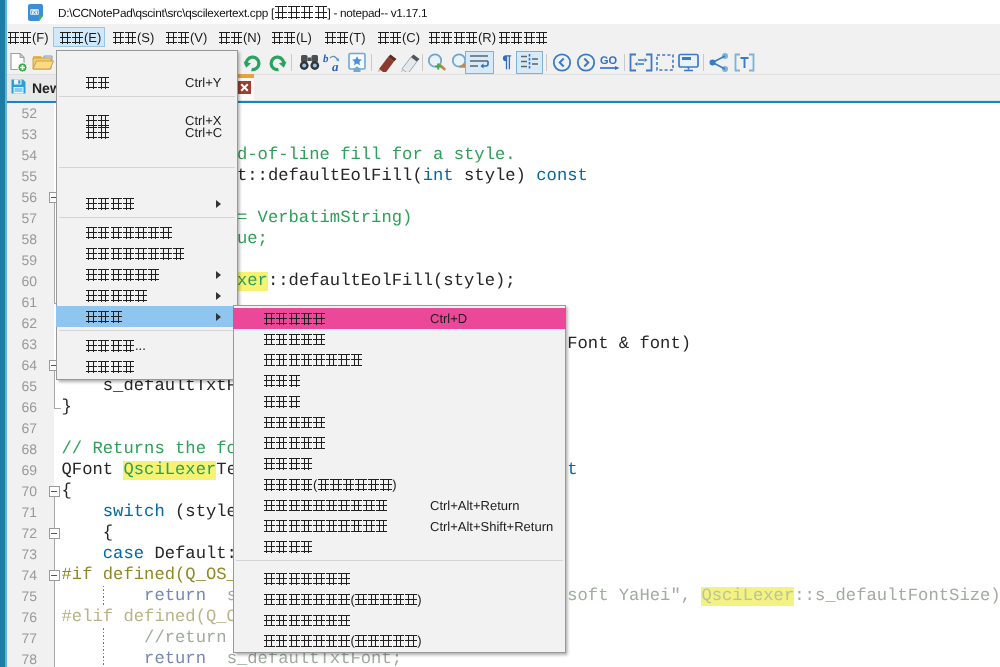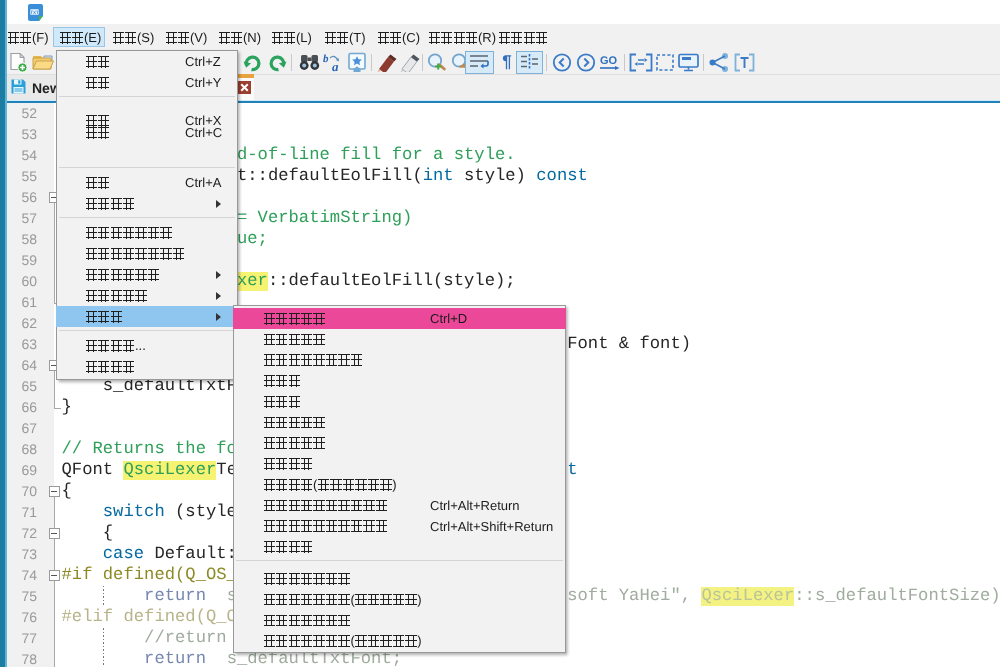--- a/index.html
+++ b/index.html
@@ -33,20 +33,21 @@
 .arr{position:absolute;width:0;height:0;border:4px solid transparent;border-left:5px solid #333;border-right:none;top:6.5px}
 </style></head><body>
 <div id="root">
 <div class="abs" style="left:0;top:0;width:1000px;height:24px;background:#fff"></div>
 <svg class="abs" style="left:27px;top:3px" width="19" height="19" viewBox="0 0 19 19">
 <path d="M3 1 h11 a2 2 0 0 1 2 2 v10 l-4 5 h-9 a2 2 0 0 1 -2 -2 v-13 a2 2 0 0 1 2 -2 z" fill="#3b8fd9"></path>
 <path d="M16 13 l-4 5 v-5 z" fill="#48b255"></path>
 <rect x="3.2" y="6.2" width="8.6" height="5.6" rx="1" fill="#fff" opacity=".92"></rect>
 <text x="7.5" y="10.8" font-size="4.6" font-family="Liberation Sans" font-weight="bold" fill="#3b8fd9" text-anchor="middle">TXT</text>
 </svg>
+<div class="abs" style="left:58px;top:0;height:24px;line-height:26px;font-size:11.8px;letter-spacing:-0.3px;color:#111">D:\CCNotePad\qscint\src\qscilexertext.cpp [<i class="ct"></i><i class="ct"></i><i class="ct"></i><i class="ct"></i>] - notepad-- v1.17.1</div>
 <div class="abs" style="left:0;top:24px;width:1000px;height:26px;background:#f1f1f1"></div>
 <div class="abs" style="left:53px;top:27px;width:52px;height:20px;background:#cfe8fa;border:1px solid #98c6e8"></div>
 <div class="abs" style="left:7px;top:24px;height:26px;line-height:27px;font-size:13px;color:#1b1b1b"><i class="c"></i><i class="c"></i>(F)</div>
 <div class="abs" style="left:59px;top:24px;height:26px;line-height:27px;font-size:13px;color:#1b1b1b"><i class="c"></i><i class="c"></i>(E)</div>
 <div class="abs" style="left:112px;top:24px;height:26px;line-height:27px;font-size:13px;color:#1b1b1b"><i class="c"></i><i class="c"></i>(S)</div>
 <div class="abs" style="left:165px;top:24px;height:26px;line-height:27px;font-size:13px;color:#1b1b1b"><i class="c"></i><i class="c"></i>(V)</div>
 <div class="abs" style="left:218px;top:24px;height:26px;line-height:27px;font-size:13px;color:#1b1b1b"><i class="c"></i><i class="c"></i>(N)</div>
 <div class="abs" style="left:271px;top:24px;height:26px;line-height:27px;font-size:13px;color:#1b1b1b"><i class="c"></i><i class="c"></i>(L)</div>
 <div class="abs" style="left:324px;top:24px;height:26px;line-height:27px;font-size:13px;color:#1b1b1b"><i class="c"></i><i class="c"></i>(T)</div>
 <div class="abs" style="left:377px;top:24px;height:26px;line-height:27px;font-size:13px;color:#1b1b1b"><i class="c"></i><i class="c"></i>(C)</div>
@@ -252,42 +253,34 @@
 <pre class="code" style="left:61.50px;top:544.0px">    <span class="k">case</span> Default:</pre>
 <pre class="code" style="left:61.50px;top:565.0px"><span class="o">#if defined(Q_OS_WIN)</span></pre>
 <pre class="code" style="left:61.50px;top:586.0px">        <span class="ret">return</span>  <span class="gr2">s</span>                                <span class="gr2">soft YaHei", </span><span class="hl2">QsciLexer</span><span class="gr2">::s_defaultFontSize)</span></pre>
 <pre class="code" style="left:61.50px;top:607.0px"><span class="o2">#elif defined(Q_OS_MAC)</span></pre>
 <pre class="code" style="left:61.50px;top:628.0px">        <span class="gr2">//return QFont("Verdana");</span></pre>
 <pre class="code" style="left:61.50px;top:649.0px">        <span class="ret">return</span>  <span class="gr2">s_defaultTxtFont;</span></pre>
 <div class="abs" style="left:0;top:0;width:7px;height:667px;background:#1d7ca3"></div>
 <div class="abs" style="left:5px;top:0;width:2px;height:667px;background:#62b4d4"></div>
 <div class="abs" style="left:56px;top:50px;width:182px;height:330px;background:#f2f2f2;border:1px solid #989898;box-shadow:1.5px 2px 3px rgba(0,0,0,.32)"></div>
 <div class="abs" style="left:56px;top:50px;width:182px;height:330px">
-<div class="mi" style="top:1px;">
-        <span class="t"><i class="c"></i><i class="c"></i></span>
-        <span class="s">Ctrl+Z</span>
-      </div>
 <div class="mi" style="top:22px;">
         <span class="t"><i class="c"></i><i class="c"></i></span>
         <span class="s">Ctrl+Y</span>
       </div>
 <div class="sep" style="top:46px"></div>
 <div class="mi" style="top:60px;">
         <span class="t"><i class="c"></i><i class="c"></i></span>
         <span class="s">Ctrl+X</span>
       </div>
 <div class="mi" style="top:72px;">
         <span class="t"><i class="c"></i><i class="c"></i></span>
         <span class="s">Ctrl+C</span>
       </div>
 <div class="sep" style="top:117px"></div>
-<div class="mi" style="top:122px;">
-        <span class="t"><i class="c"></i><i class="c"></i></span>
-        <span class="s">Ctrl+A</span>
-      </div>
 <div class="mi" style="top:143px;">
         <span class="t"><i class="c"></i><i class="c"></i><i class="c"></i><i class="c"></i></span>
         <div class="arr" style="left:160px"></div>
       </div>
 <div class="sep" style="top:167px"></div>
 <div class="mi" style="top:172px;">
         <span class="t"><i class="c"></i><i class="c"></i><i class="c"></i><i class="c"></i><i class="c"></i><i class="c"></i><i class="c"></i></span>
       </div>
 <div class="mi" style="top:193px;">
         <span class="t"><i class="c"></i><i class="c"></i><i class="c"></i><i class="c"></i><i class="c"></i><i class="c"></i><i class="c"></i><i class="c"></i></span>

